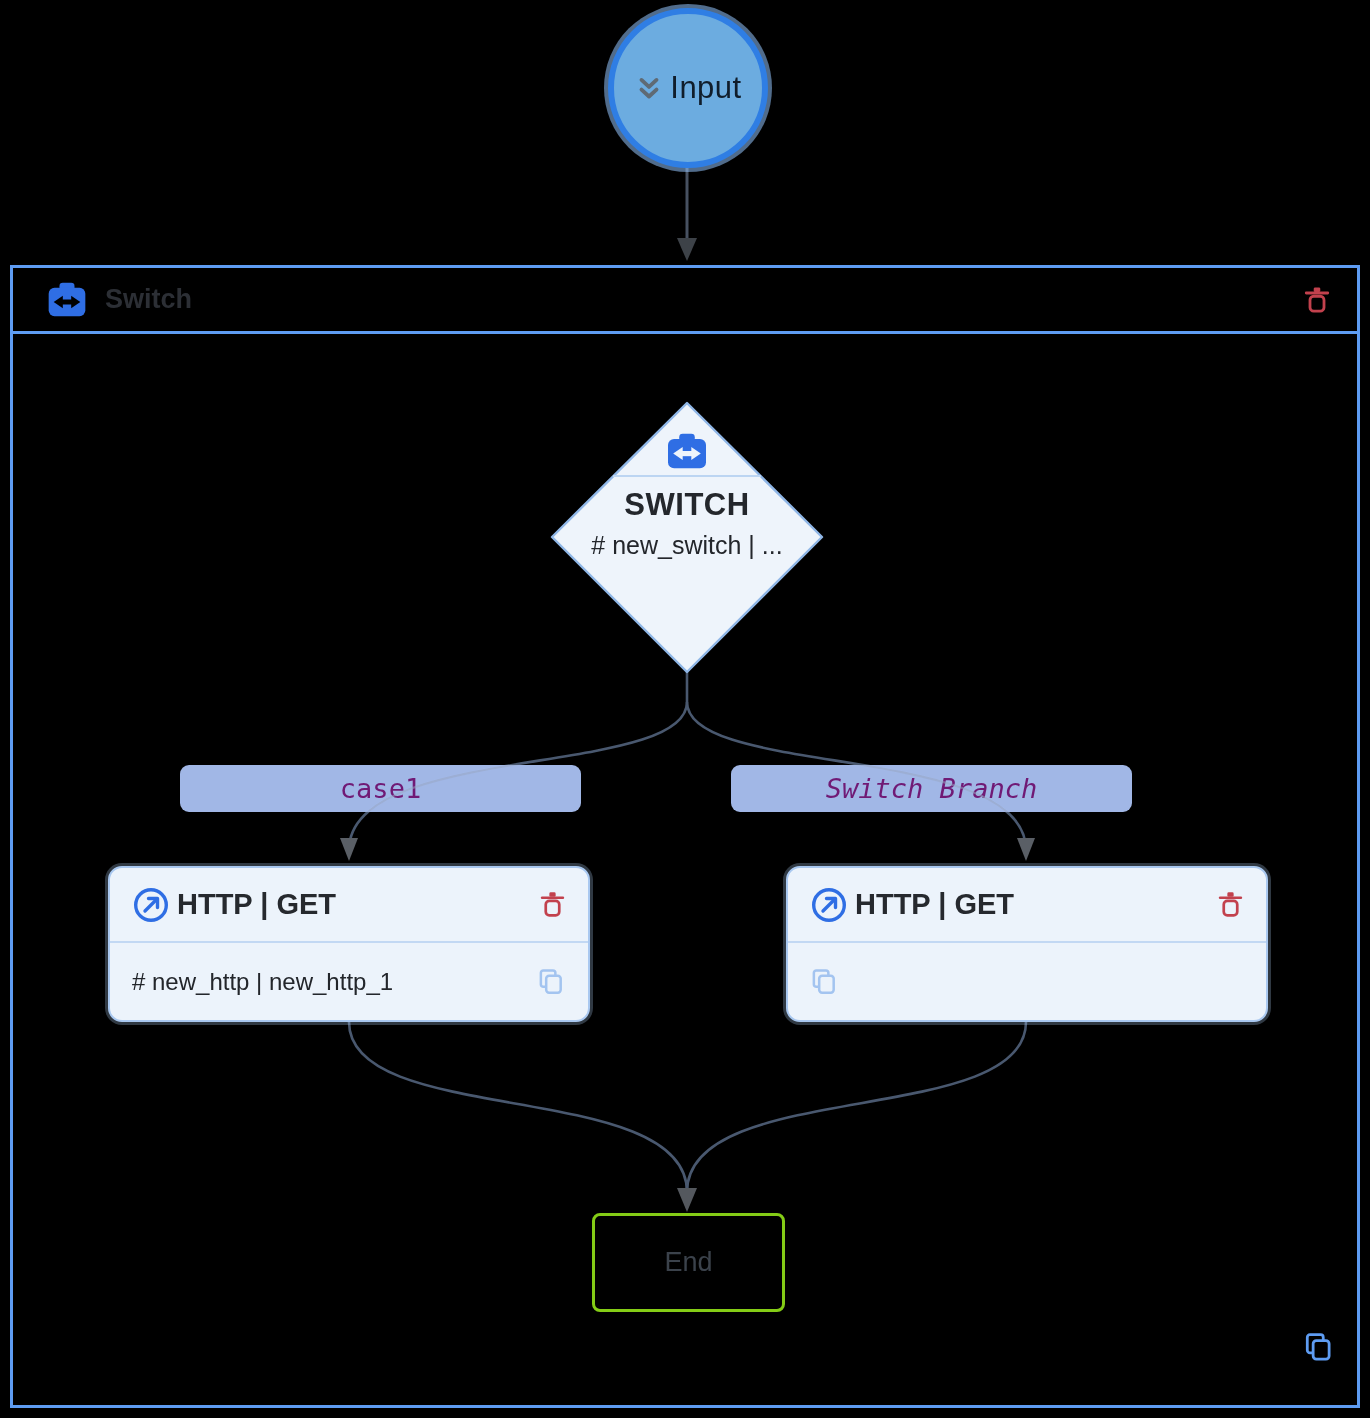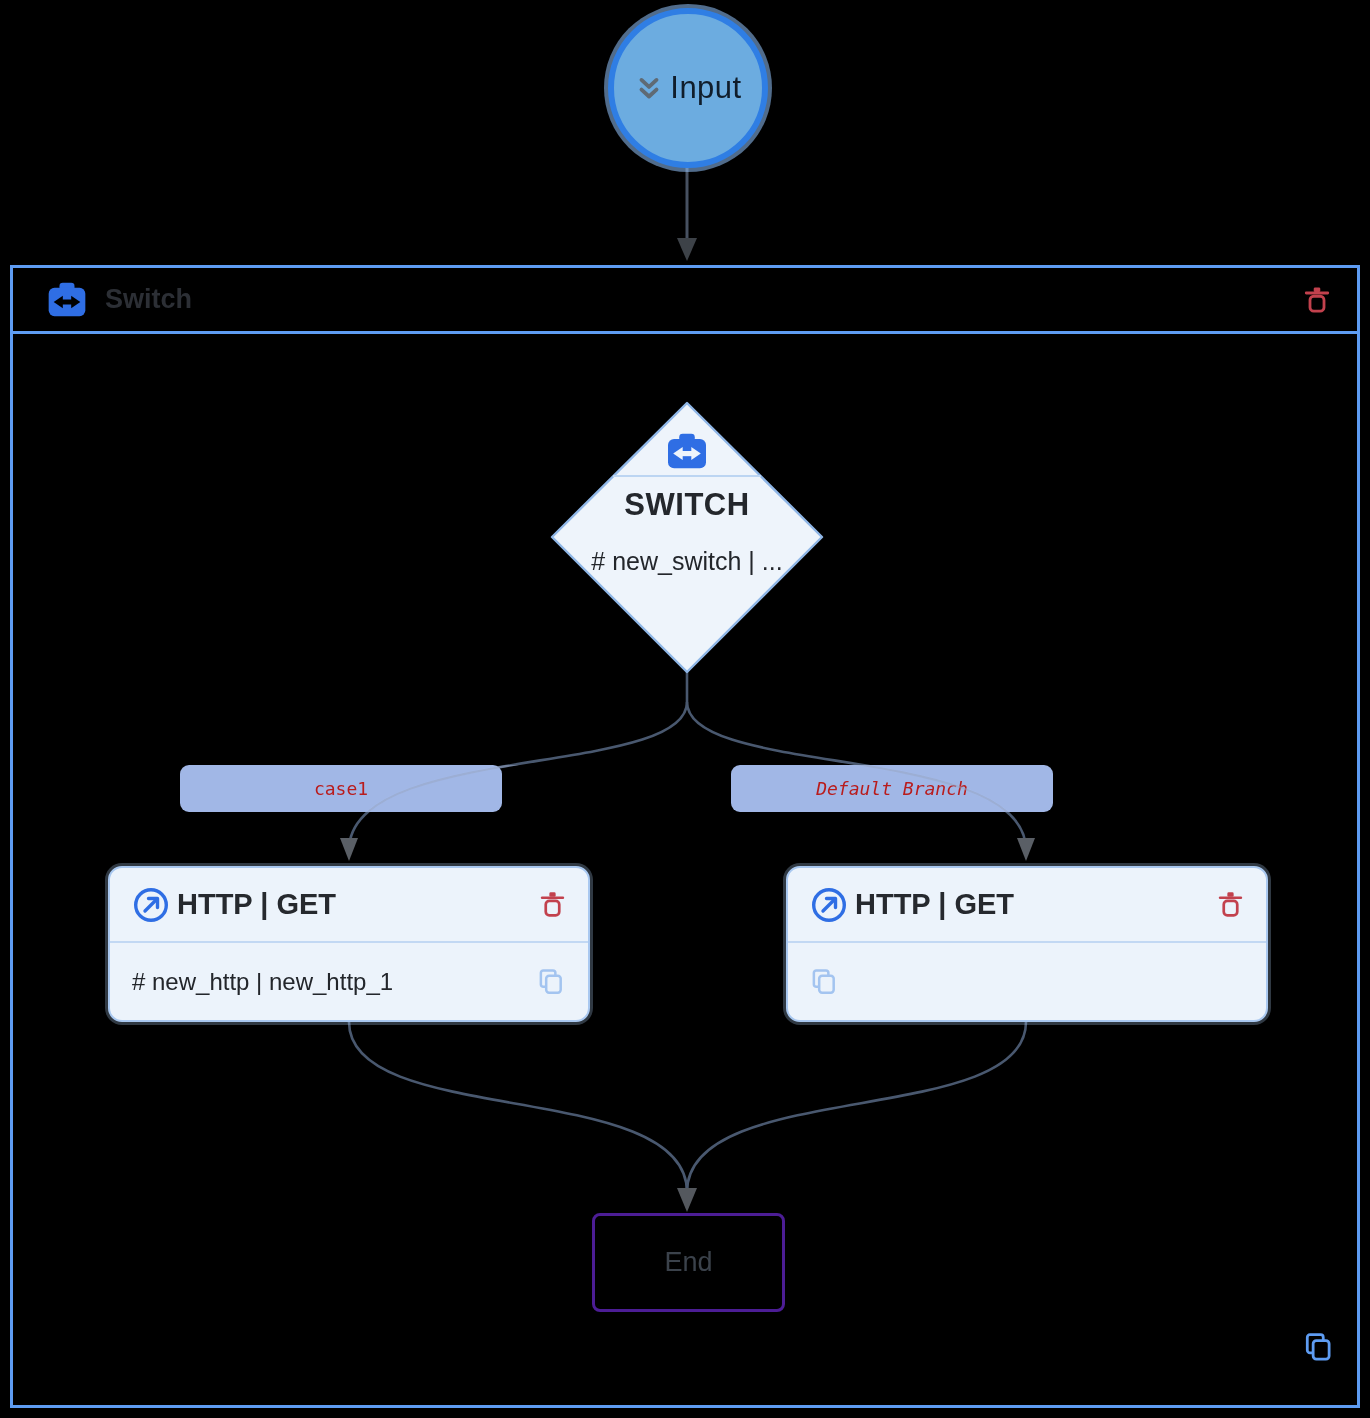--- a/index.html
+++ b/index.html
@@ -30,28 +30,28 @@
   .group-title{font-size:27px;font-weight:600;color:#2c2f35;flex:1;}
   .icon-btn{background:none;border:none;padding:0;cursor:pointer;display:flex;align-items:center;justify-content:center;}
 
   
   .diamond-content{
     position:absolute;left:552px;top:403px;width:270px;height:269px;
     display:flex;flex-direction:column;align-items:center;text-align:center;
   }
   .diamond-content .sw-icon{margin-top:29px;}
   .diamond-title{margin-top:17px;font-size:31px;font-weight:700;color:#24272c;letter-spacing:.5px;}
-  .diamond-sub{margin-top:24px;font-size:25px;color:#23262b;}
+  .diamond-sub{margin-top:8px;font-size:25px;color:#23262b;}
 
   
   .branch-pill{
-    position:absolute;top:765px;height:47px;width:322px;border-radius:9px;
+    position:absolute;top:765px;height:47px;width:401px;border-radius:9px;
     background:rgba(173,197,247,.93);
     display:flex;align-items:center;justify-content:center;
-    font-family:"DejaVu Sans Mono",monospace;font-size:18px;color:#b91c1c;
+    font-family:"DejaVu Sans Mono",monospace;font-size:27px;color:#701a75;
   }
   .branch-pill.left{left:180px;}
   .branch-pill.right{left:731px;font-style:italic;}
 
   
   .http-node{
     position:absolute;top:866px;width:478px;height:152px;
     background:#ecf3fb;border:2px solid #a9c8f0;border-radius:14px;
     box-shadow:0 0 0 3px rgba(173,205,242,.28);
     display:flex;flex-direction:column;
@@ -62,21 +62,21 @@
     height:73px;border-bottom:2px solid #c2d8f3;
     display:flex;align-items:center;padding:0 22px;gap:7px;
   }
   .node-title{font-size:29px;font-weight:700;color:#26292e;flex:1;}
   .node-body{flex:1;display:flex;align-items:center;padding:0 22px;gap:12px;}
   .node-sub{font-size:24px;color:#23262b;flex:1;}
 
   
   .end-node{
     position:absolute;left:592px;top:1213px;width:187px;height:93px;
-    border:3px solid #4c1d95;border-radius:8px;
+    border:3px solid #84cc16;border-radius:8px;
     display:flex;align-items:center;justify-content:center;
     font-size:27px;font-weight:500;color:#3b424b;
   }
 
   
   .group-copy{position:absolute;left:1303px;top:1331px;}
 </style>
 </head>
 <body>
 
@@ -139,21 +139,21 @@
         <polygon points="8,25 19,17.5 19,32.5"></polygon>
         <polygon points="40,25 29,17.5 29,32.5"></polygon>
         <rect x="16" y="22" width="16" height="6"></rect>
       </g>
     </svg>
     <div class="diamond-title">SWITCH</div>
     <div class="diamond-sub"># new_switch | ...</div>
   </div>
 
   <div class="branch-pill left">case1</div>
-  <div class="branch-pill right">Default Branch</div>
+  <div class="branch-pill right">Switch Branch</div>
 
   <svg class="layer" width="1370" height="1418">
     <defs>
       <clipPath id="pillclip">
         <rect x="180" y="765" width="350" height="47" rx="9"></rect>
         <rect x="731" y="765" width="350" height="47" rx="9"></rect>
       </clipPath>
     </defs>
     <g clip-path="url(#pillclip)" stroke="#93a2bf" stroke-width="2.2" opacity="0.55" fill="none">
       <path d="M687,702 C687,778 349,742 349,850"></path>

